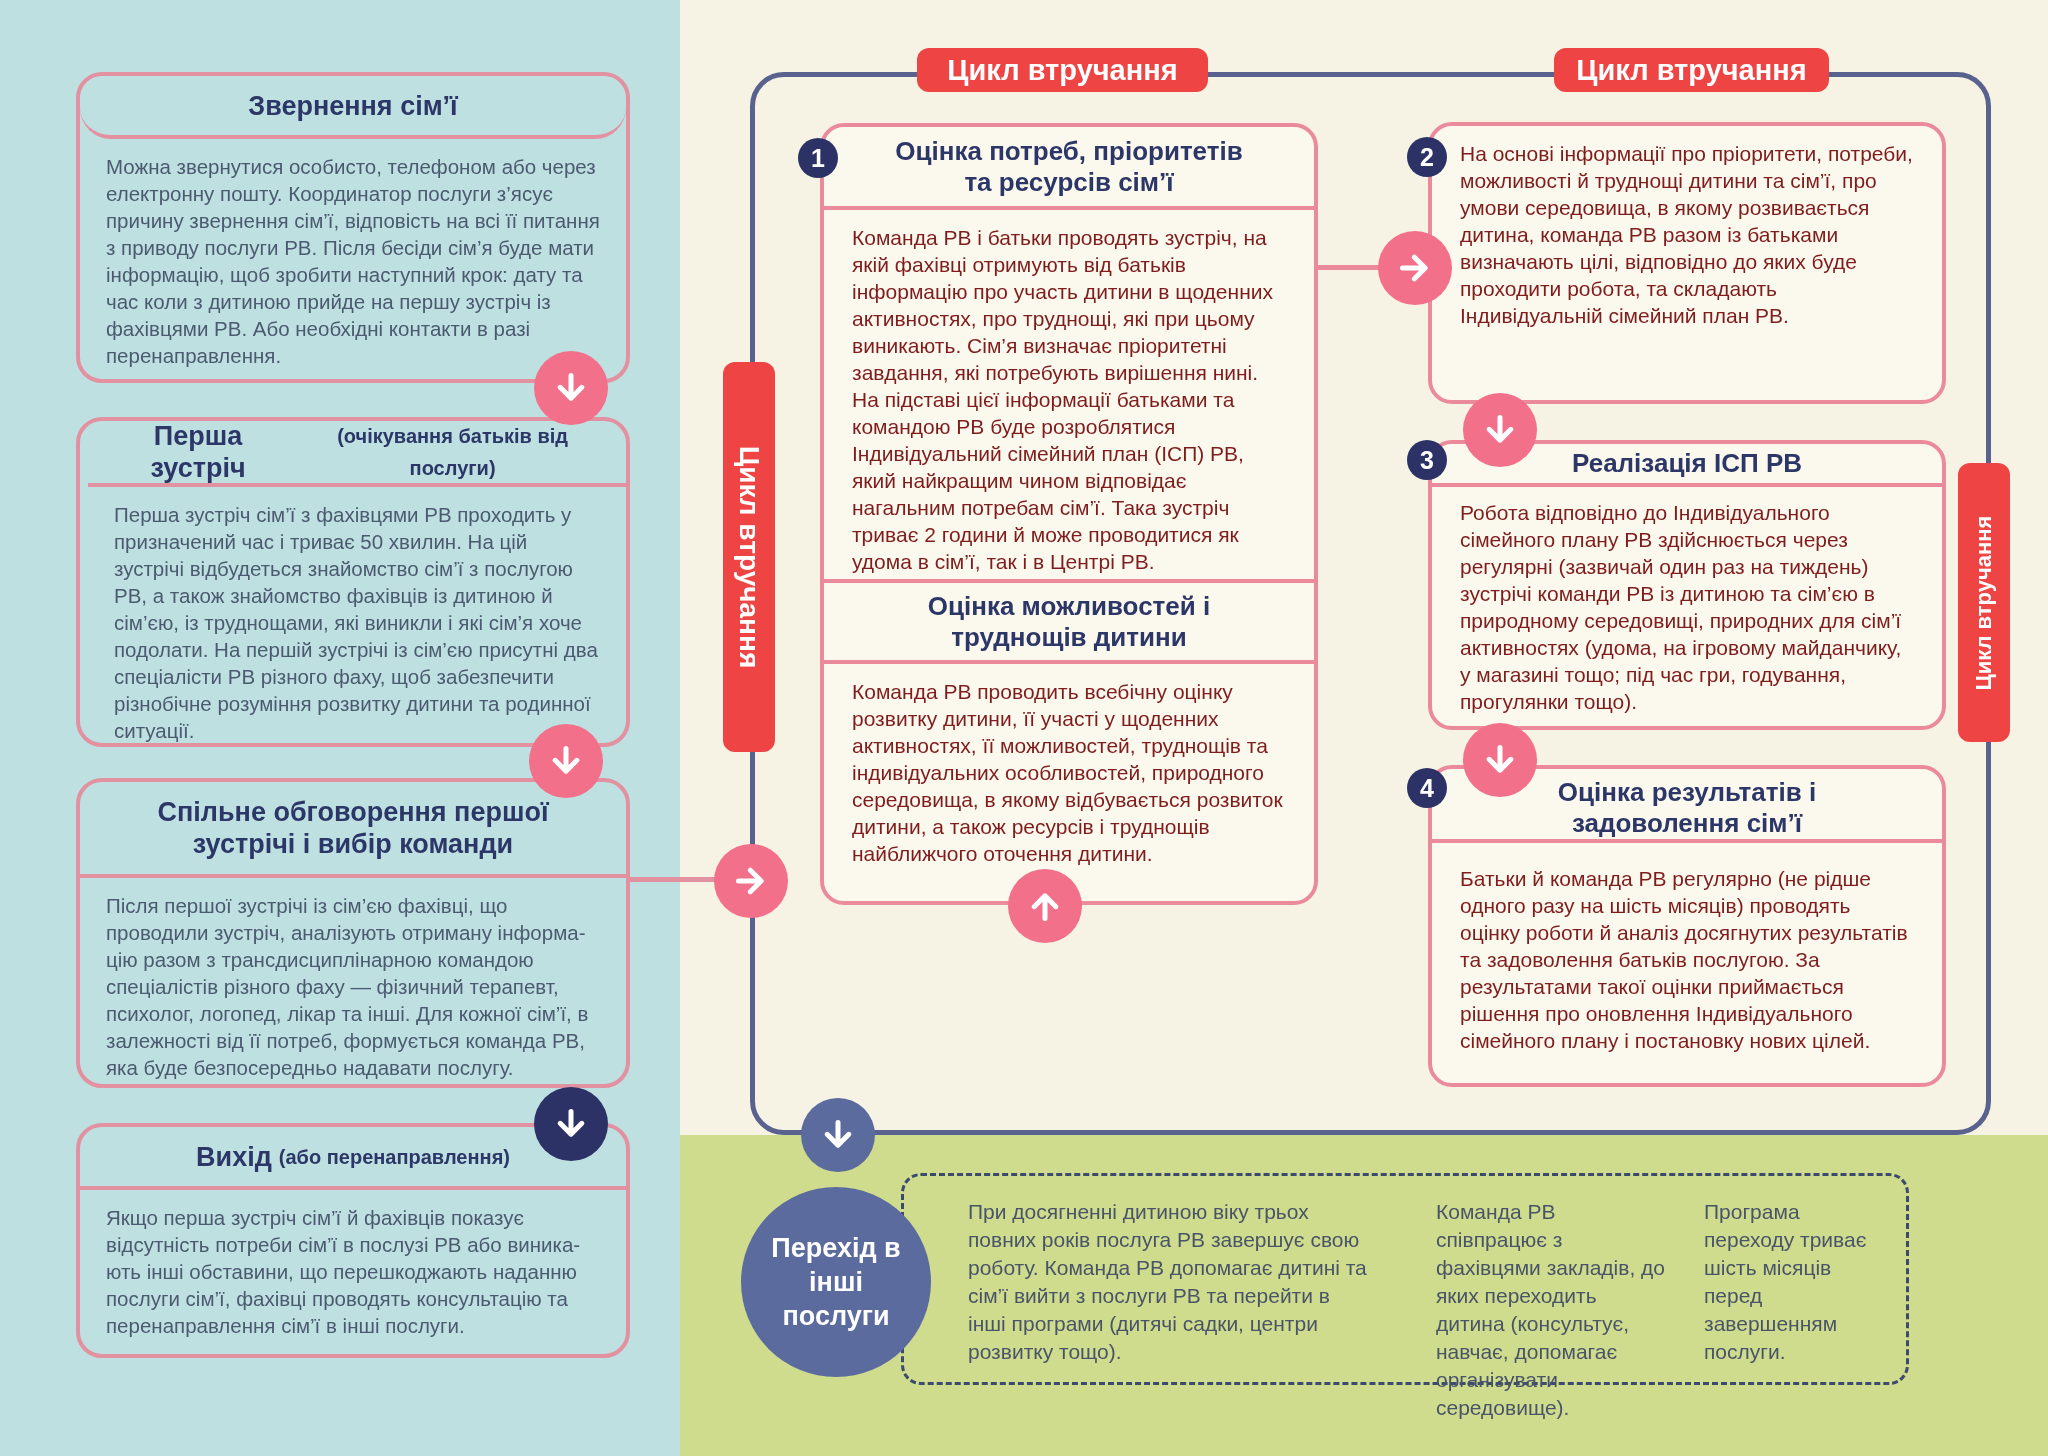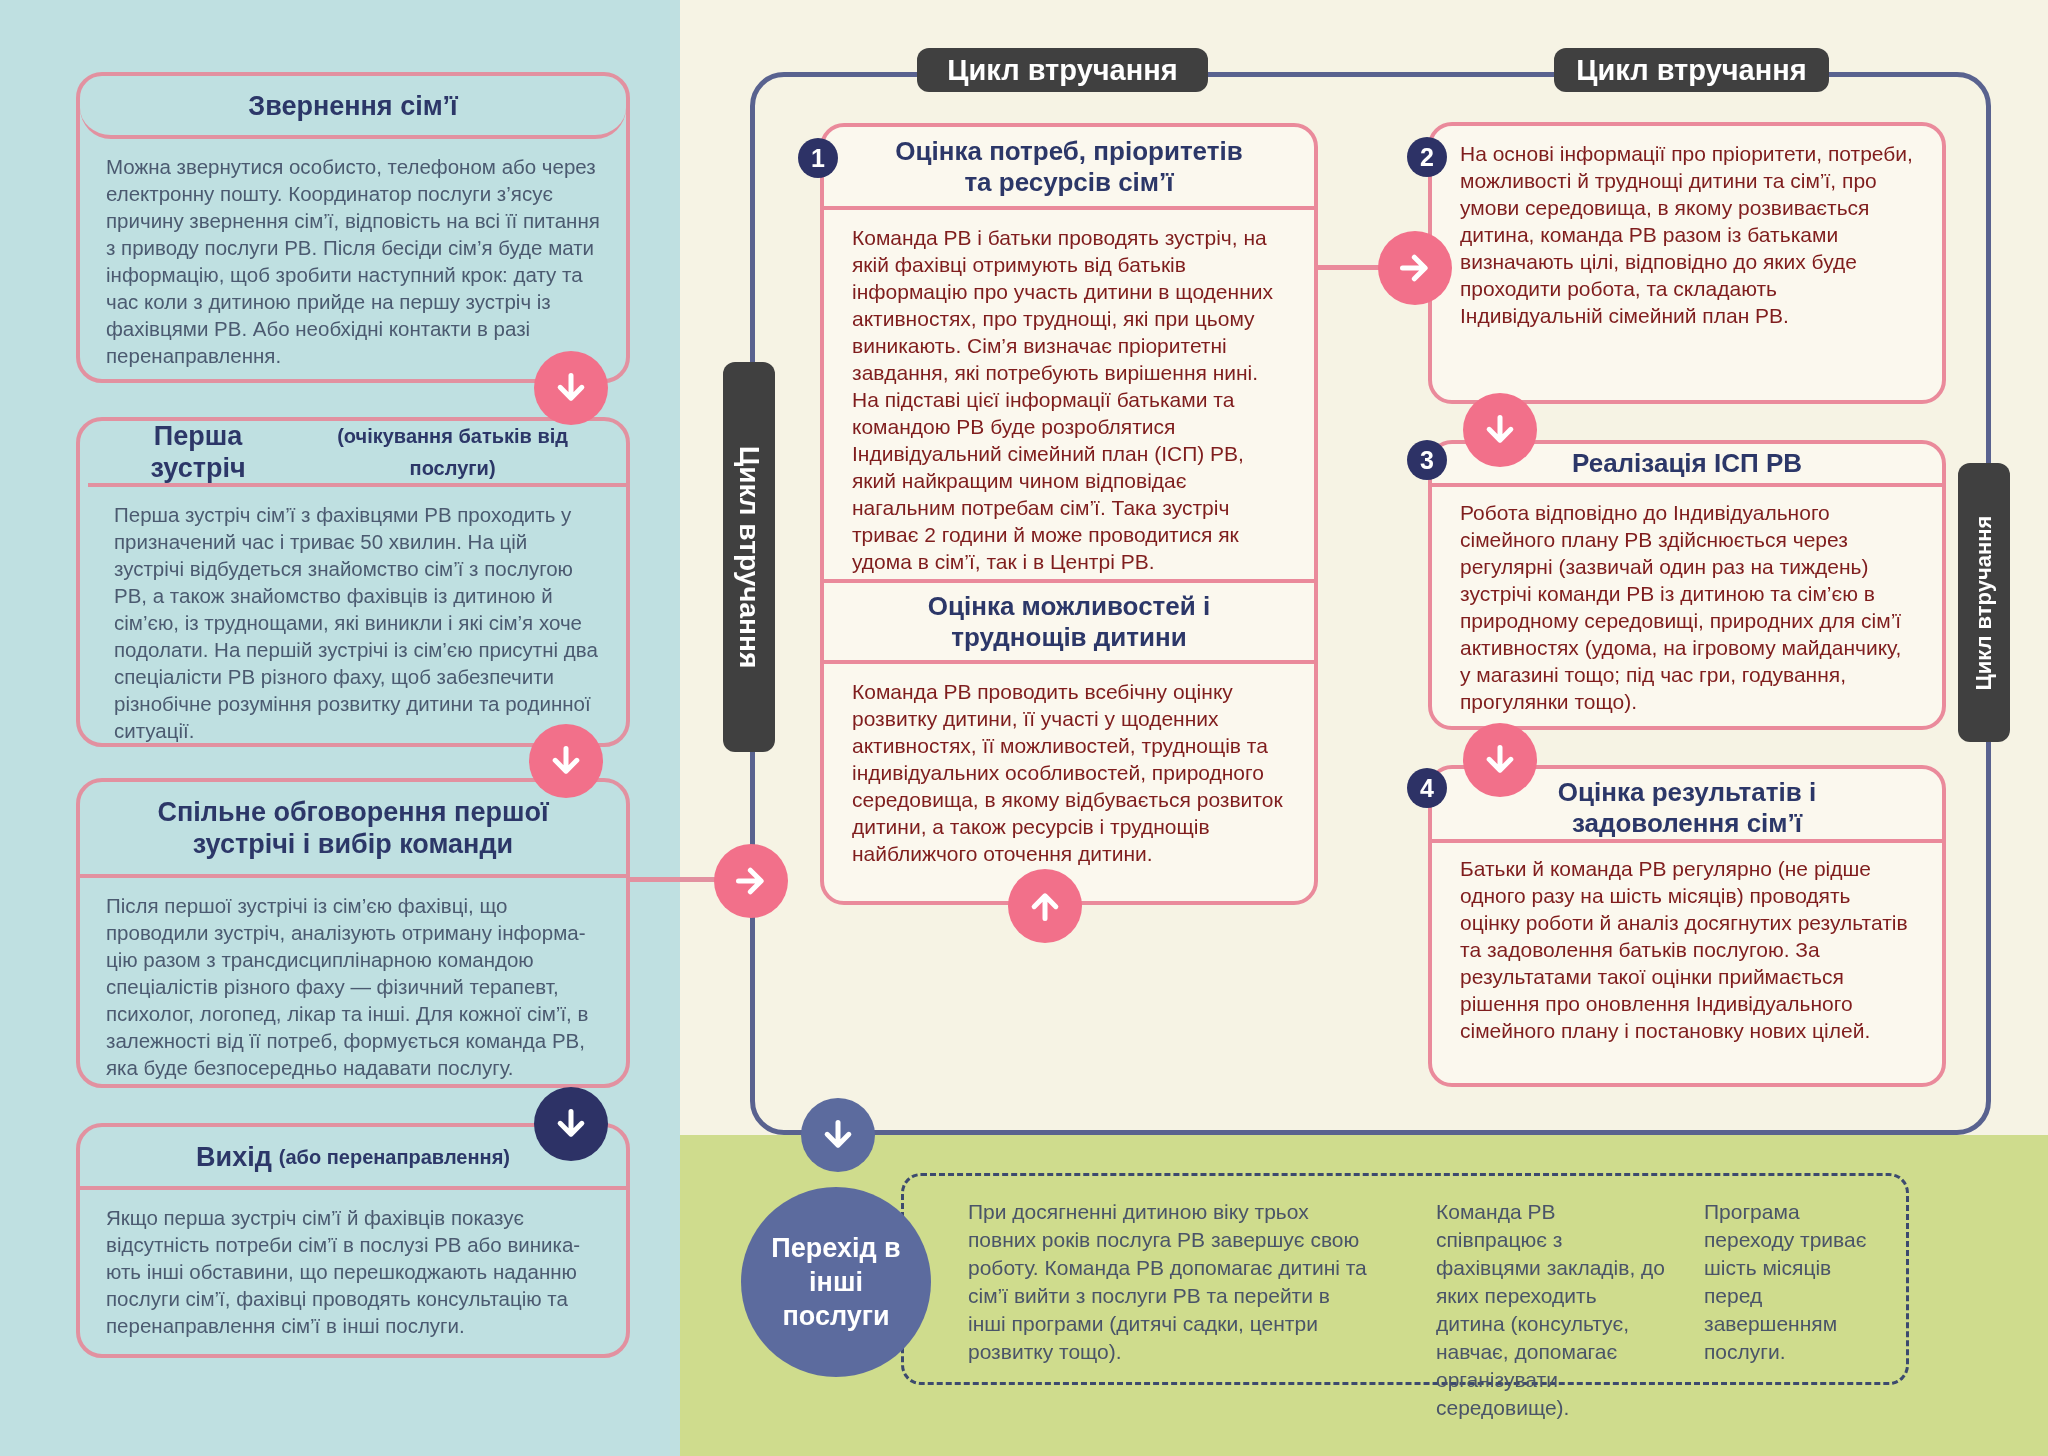--- a/index.html
+++ b/index.html
@@ -30,21 +30,21 @@
   
   .sbox{border:4px solid #ea8a9b;border-radius:24px;background:#fbf8ee;
     display:flex;flex-direction:column;box-sizing:border-box;}
   .sbox .hd{border-bottom:4px solid #ea8a9b;display:flex;align-items:center;
     justify-content:center;text-align:center;color:#2c3768;font-weight:bold;
     font-size:26px;line-height:31px;padding:0 30px;box-sizing:border-box;}
   .sbox .bd{padding:14px 28px 0 28px;color:#7f1d1d;font-size:21px;line-height:27px;}
   .sbox .hd2{border-top:4px solid #ea8a9b;border-bottom:4px solid #ea8a9b;}
 
   
-  .pill{background:#404040;border-radius:12px;color:#ffffff;font-weight:bold;
+  .pill{background:#ef4444;border-radius:12px;color:#ffffff;font-weight:bold;
     display:flex;align-items:center;justify-content:center;}
   .pill-top{font-size:29px;height:44px;}
   .pill-vert span{white-space:nowrap;color:#fff;font-weight:bold;}
   .pill-vert{display:flex;align-items:center;justify-content:center;}
   .rot90{transform:rotate(90deg);}
   .rot-90{transform:rotate(-90deg);}
 
   
   .circ{border-radius:50%;display:flex;align-items:center;justify-content:center;}
   .circ-pink{background:#f2708a;}
@@ -171,21 +171,21 @@
     <div class="hd" style="height:43px;flex:none;">
       <span>Реалізація ІСП РВ</span>
     </div>
     <div class="bd" style="padding-top:12px;">Робота відповідно до Індивідуального сімейного плану РВ здійснюється через регулярні (зазвичай один раз на тиждень) зустрічі команди РВ із дитиною та сім’єю в природному середовищі, природних для сім’ї активностях (удома, на ігровому майданчику, у магазині тощо; під час гри, годування, прогулянки тощо).</div>
   </div>
 
   <div class="abs sbox" style="left:1428px;top:765px;width:518px;height:322px;">
     <div class="hd" style="height:74px;flex:none;">
       <span style="max-width:340px;margin-top:8px;">Оцінка результатів і задоволення сім’ї</span>
     </div>
-    <div class="bd" style="padding-top:12px;">Батьки й команда РВ регулярно (не рідше одного разу на шість місяців) проводять оцінку роботи й аналіз досягнутих результатів та задоволення батьків послугою. За результатами такої оцінки приймається рішення про оновлення Індивідуального сімейного плану і постановку нових цілей.</div>
+    <div class="bd" style="padding-top:22px;">Батьки й команда РВ регулярно (не рідше одного разу на шість місяців) проводять оцінку роботи й аналіз досягнутих результатів та задоволення батьків послугою. За результатами такої оцінки приймається рішення про оновлення Індивідуального сімейного плану і постановку нових цілей.</div>
   </div>
 
   <div class="abs circ circ-navy num-circ" style="left:798px;top:138px;">
     <span>1</span>
   </div>
   <div class="abs circ circ-navy num-circ" style="left:1407px;top:137px;">
     <span>2</span>
   </div>
   <div class="abs circ circ-navy num-circ" style="left:1407px;top:440px;">
     <span>3</span>

